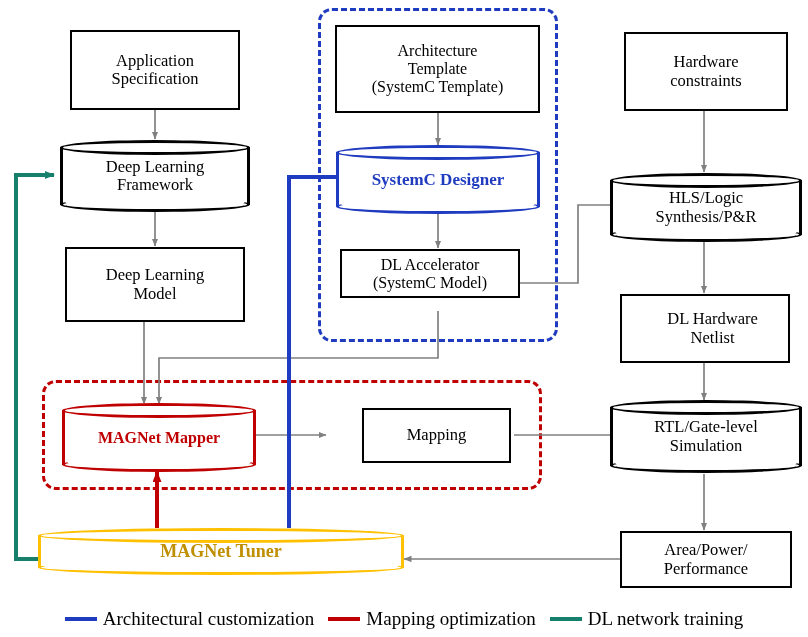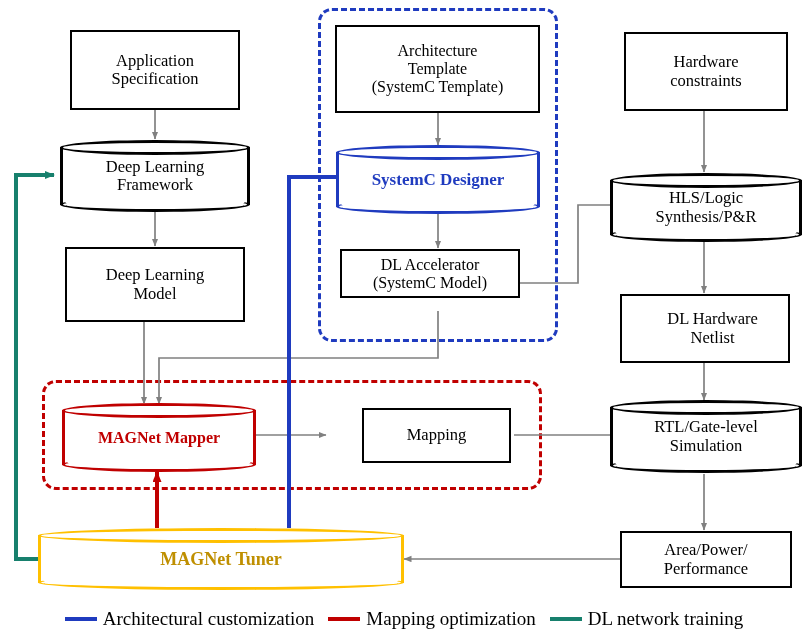--- a/index.html
+++ b/index.html
@@ -185,21 +185,21 @@
     <div class="body"></div>
     <div class="base"></div>
     <div class="cap"></div>
     <span class="txt" style="white-space:pre-line;font-size:16px">MAGNet Mapper</span>
   </div>
 
   <div class="node rect" style="left:328px;top:408px;width:149px;height:55px;margin-left:34px;">
     <span style="white-space:pre-line">Mapping</span>
   </div>
 
-  <div class="node cyl gold" style="left:38px;top:528px;width:366px;height:62px;">
+  <div class="node cyl gold" style="left:38px;top:528px;width:366px;height:47px;">
     <div class="body"></div>
     <div class="base"></div>
     <div class="cap"></div>
     <span class="txt" style="white-space:pre-line">MAGNet Tuner</span>
   </div>
 
   <div id="legend">
     <span class="leg-item">
       <span class="leg-line" style="background:#1F3BBF"></span>
       <span>Architectural customization</span>

